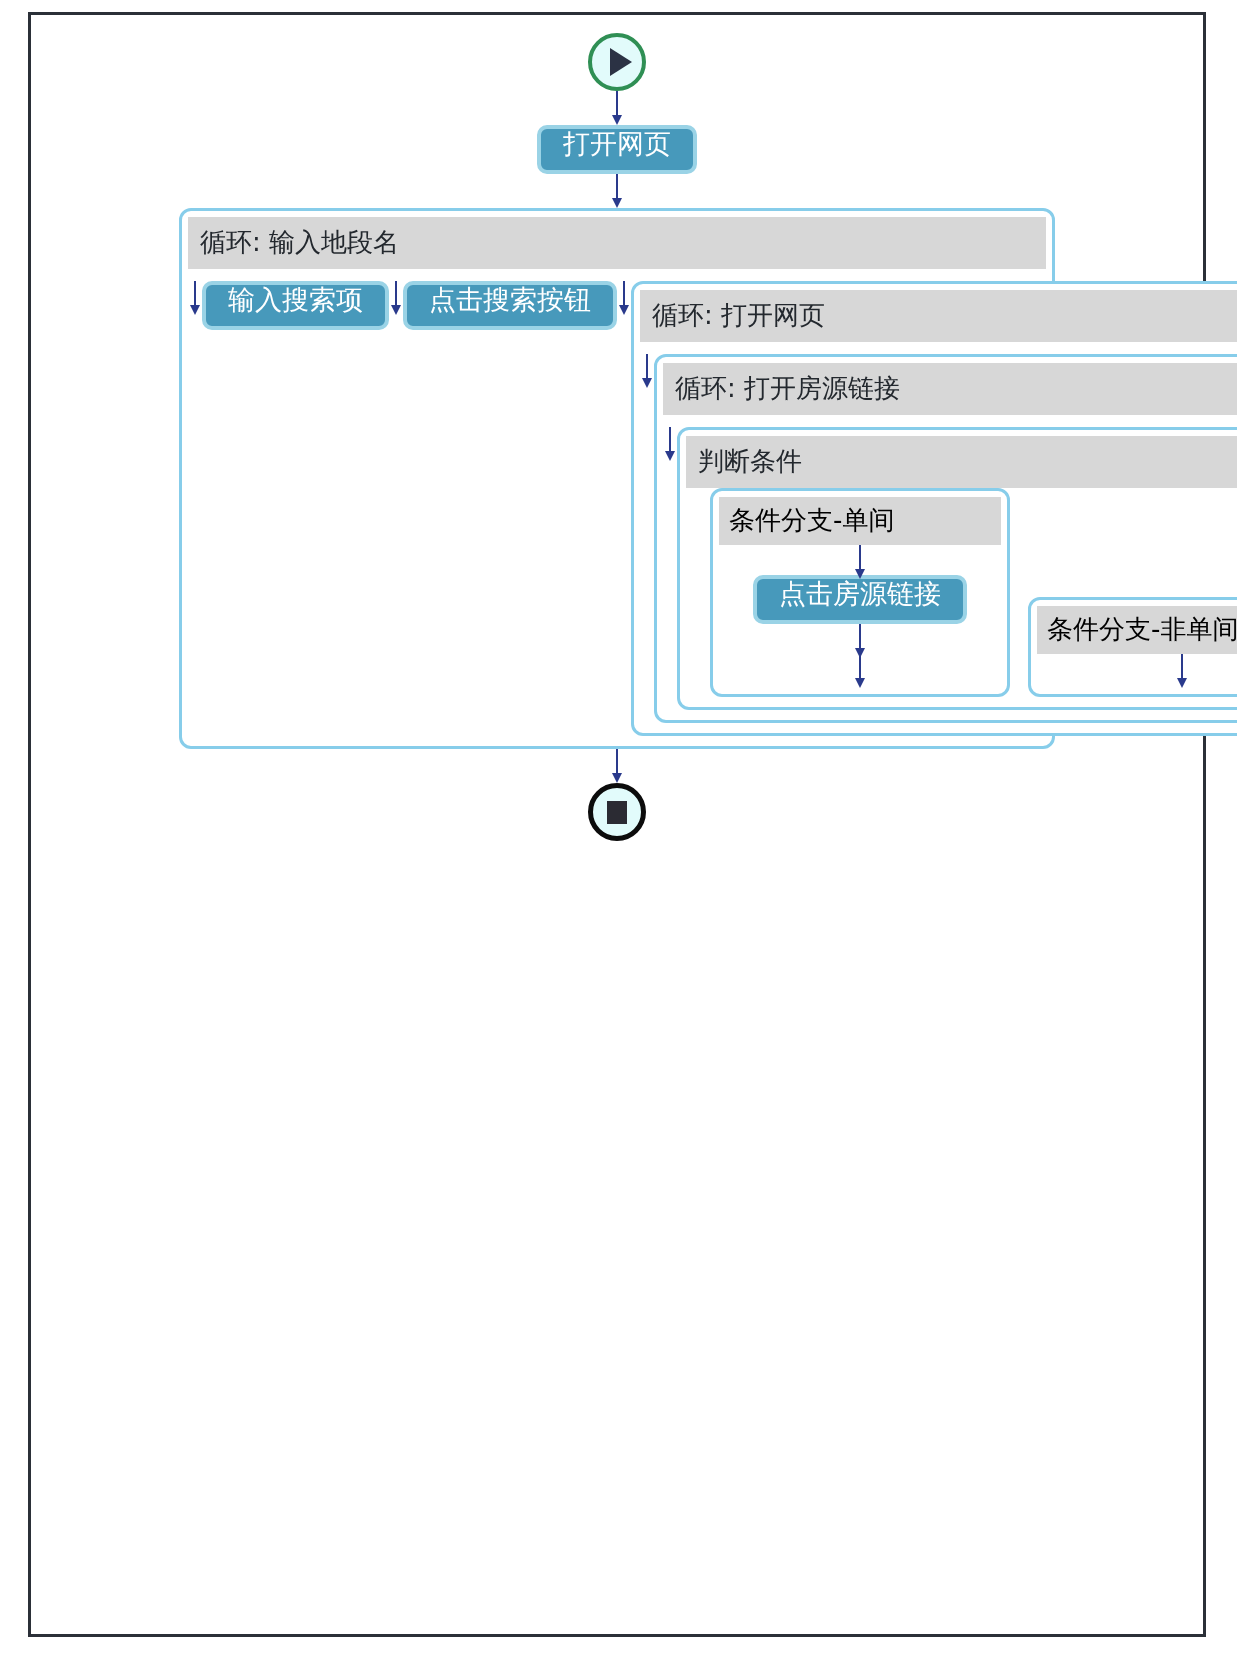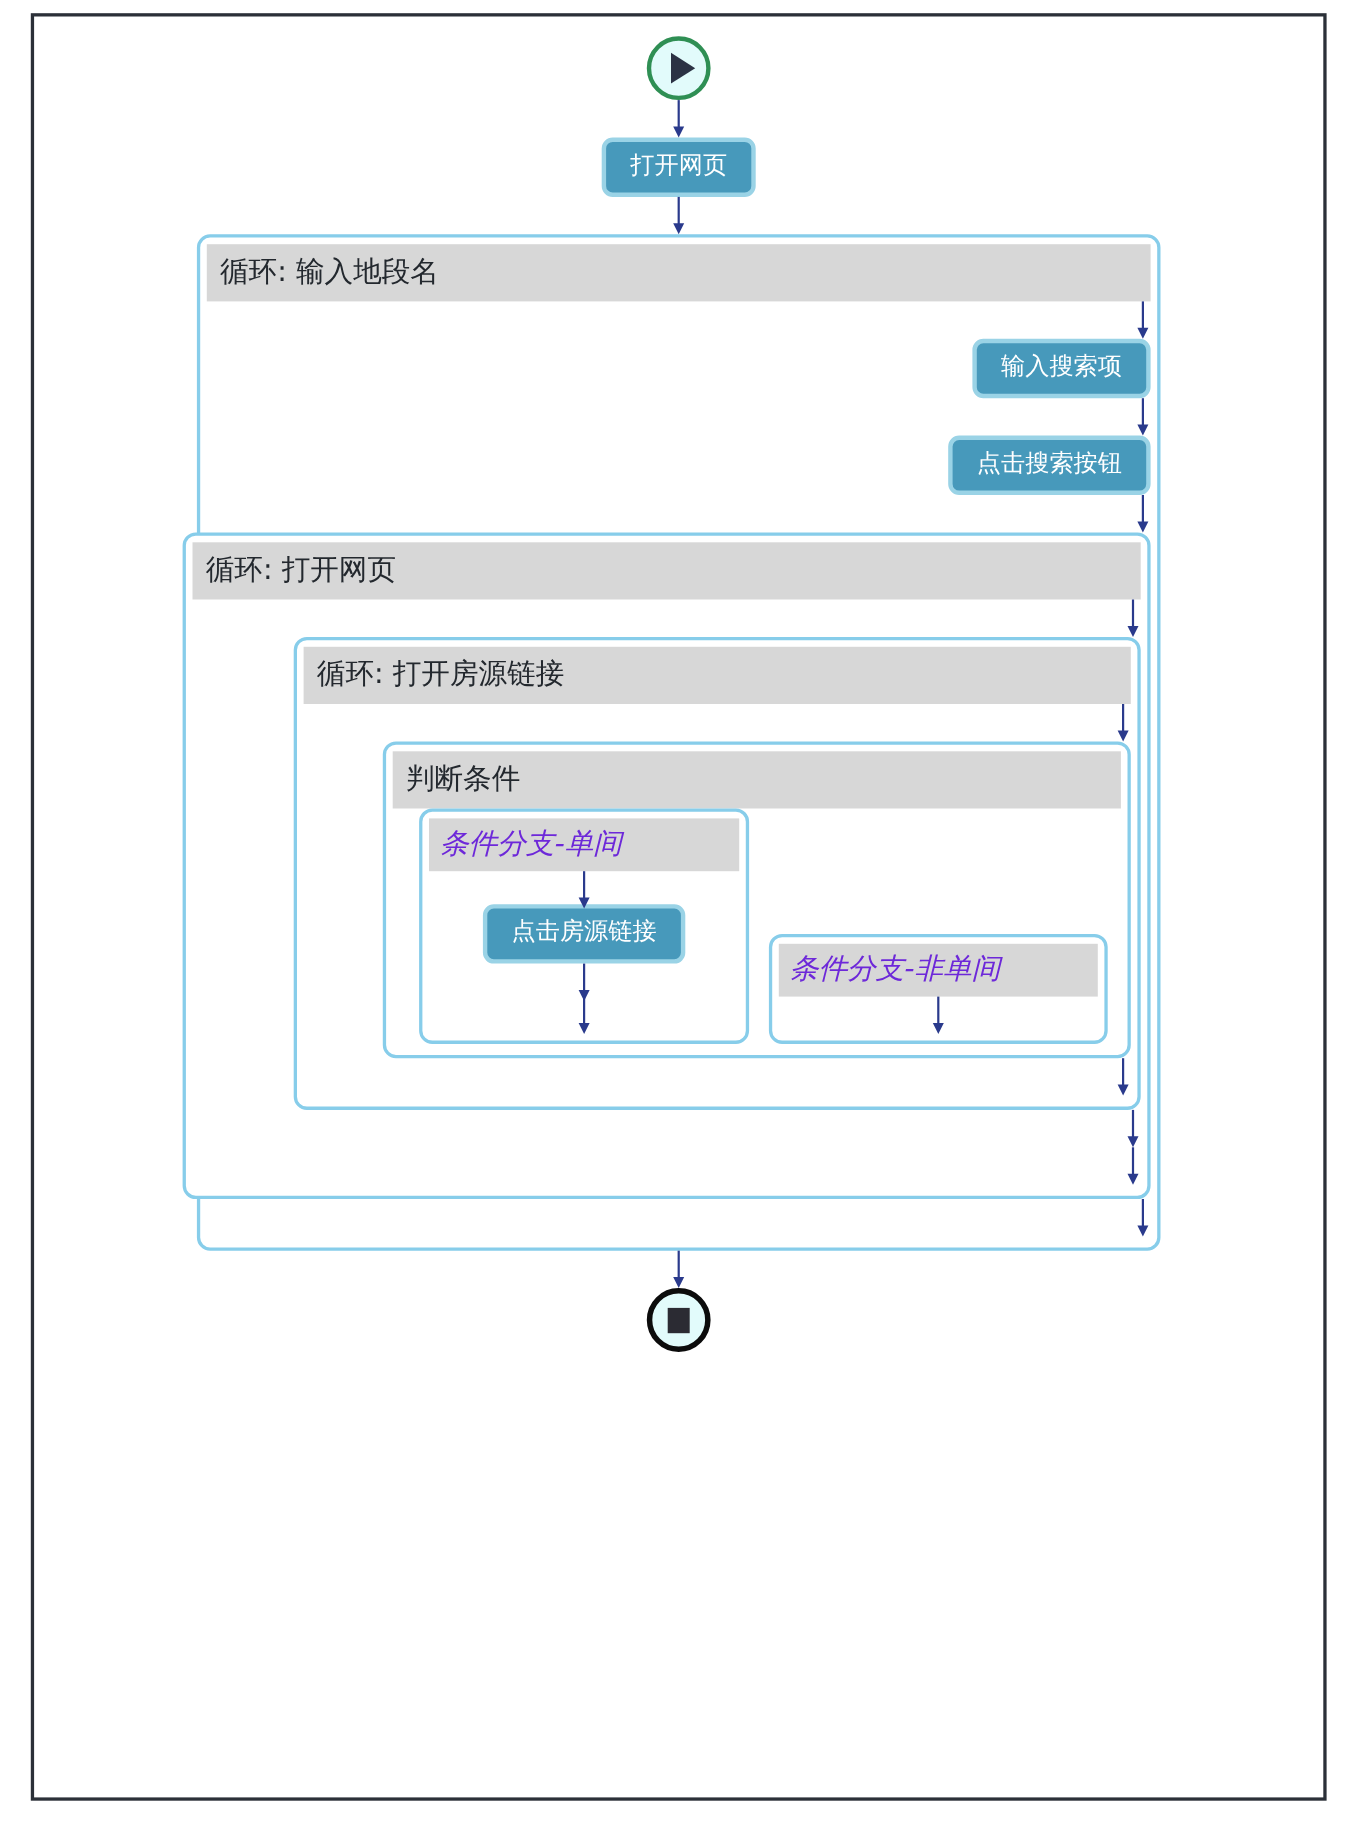--- a/index.html
+++ b/index.html
@@ -90,23 +90,23 @@
     border-top: 10px solid #2a3a8c;
   }
   .arrow.short { height: 30px; }
 
   
   .node {
     background: #4799bb;
     border: 4px solid #9ad3e6;
     border-radius: 10px;
     color: #ffffff;
-    font-size: 22px;
+    font-size: 27px;
     line-height: 1;
-    padding: 11px 22px 13px 22px;
+    padding: 1px 22px 13px 22px;
     white-space: nowrap;
     box-sizing: border-box;
     text-align: center;
     flex: none;
   }
 
   
   .container {
     border: 3px solid #87cdea;
     border-radius: 12px;
@@ -123,23 +123,24 @@
     background: #d7d7d7;
     color: #23282e;
     font-size: 26px;
     line-height: 1;
     padding: 12px 12px 14px 12px;
     box-sizing: border-box;
     white-space: nowrap;
   }
   .container .body {
     display: flex;
-    flex-direction: column;
-    align-items: flex-end;
-    align-self: stretch;
+    flex-direction: row;
+    align-items: flex-start;
+    align-self: stretch;
+    margin-top: 12px;
   }
 
   
   .lvl-loop1 { width: 876px; }
   .lvl-loop2 { width: 880px; }
   .lvl-loop3 { width: 770px; }
   .lvl-cond  { width: 680px; }
 
   .branch-row {
     display: flex;
@@ -155,27 +156,26 @@
     box-sizing: border-box;
     background: #ffffff;
     display: flex;
     flex-direction: column;
     align-items: center;
     padding: 6px 6px 10px 6px;
   }
   .branch > .hdr {
     align-self: stretch;
     background: #d7d7d7;
-    color: #6d28d9;
+    color: #000000;
     font-size: 26px;
     line-height: 1;
     padding: 10px 10px 12px 10px;
     box-sizing: border-box;
     white-space: nowrap;
-    font-style: italic;
   }
   .branch-a { width: 300px; }
   .branch-b { width: 308px; align-self: flex-end; }
   .pad-top-18 { height: 18px; flex:none; }
 </style>
 </head>
 <body>
 
 <div id="page">
   <div class="outer-frame">

